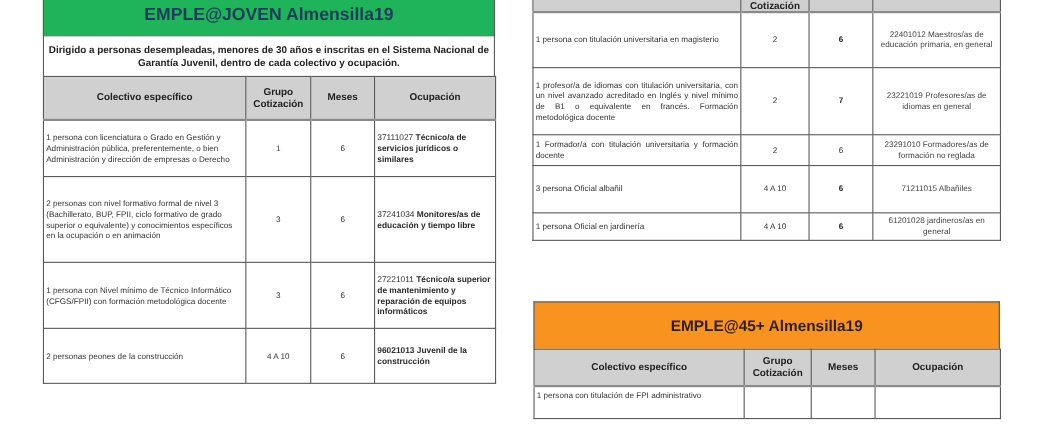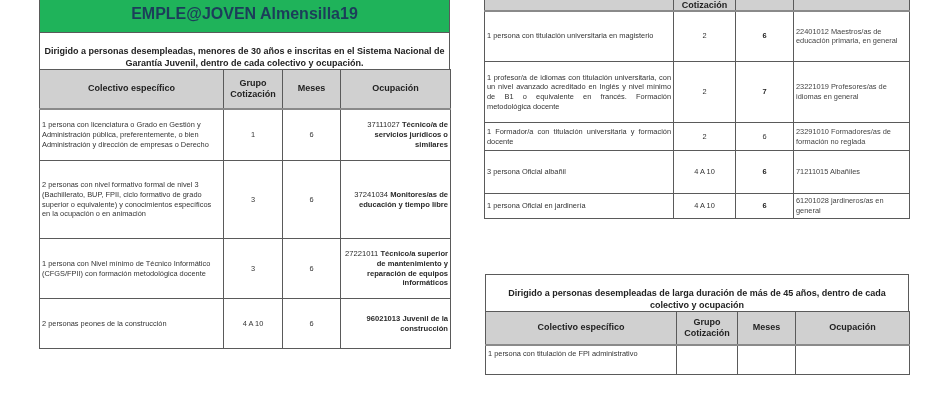--- a/index.html
+++ b/index.html
@@ -22,34 +22,34 @@
   th {
     background: #d0d0d0;
     font-weight: bold;
     color: #222;
     font-size: 9px;
     line-height: 11px;
     text-align: center;
     border-bottom: 2px solid #8a8a8a;
   }
   td.c { text-align: center; }
-  td.occ-bold { text-align: right; font-weight: bold; color: #2a2a2a; font-size: 7.6px; }
-  td.occ { text-align: left; color: #444; }
+  td.occ-bold { text-align: left; font-weight: bold; color: #2a2a2a; font-size: 7.6px; }
+  td.occ { text-align: center; color: #444; }
   td.justify { text-align: justify; text-align-last: left; margin-left: 16px; }
   td.bold { font-weight: bold; color: #222; }
   .banner {
     text-align: center; font-weight: bold;
     border: 1px solid #5a5a5a; border-bottom: none;
     box-sizing: border-box;
   }
   .desc {
     text-align: center; font-weight: bold;
     font-size: 9px; line-height: 12px; color: #222;
     border: 1px solid #5a5a5a; border-bottom: none; box-sizing: border-box;
-    display: flex; align-items: flex-end; justify-content: center;
+    display: flex; align-items: center; justify-content: center;
     background: #fff;
   }
 
   
   #left { left: 39px; top: -2px; width: 411px; }
   #left .banner {
     background: #1fb35a; color: #1c3d5a;
     height: 34px; line-height: 30px; font-size: 16px;
   }
   #left .desc { height: 37px; padding: 0 4px; }
@@ -158,23 +158,21 @@
       <td>1 persona Oficial en jardinería</td>
       <td class="c">4 A 10</td>
       <td class="c bold">6</td>
       <td class="occ">61201028 jardineros/as en general</td>
     </tr>
   </tbody>
     </table>
 </div>
 
 <div id="right-bottom" class="panel">
-  <div class="desc">
-    <span>Dirigido a personas desempleadas de larga duración de más de 45 años, dentro de cada colectivo y ocupación</span>
-  </div>
+  <div class="banner">EMPLE@45+ Almensilla19</div>
   <table>
     <colgroup>
       <col style="width:191px">
         <col style="width:61px">
         <col style="width:58px">
         <col style="width:114px">
     </colgroup>
     <tbody>
         <tr style="height:33px">
       <th>Colectivo específico</th>

